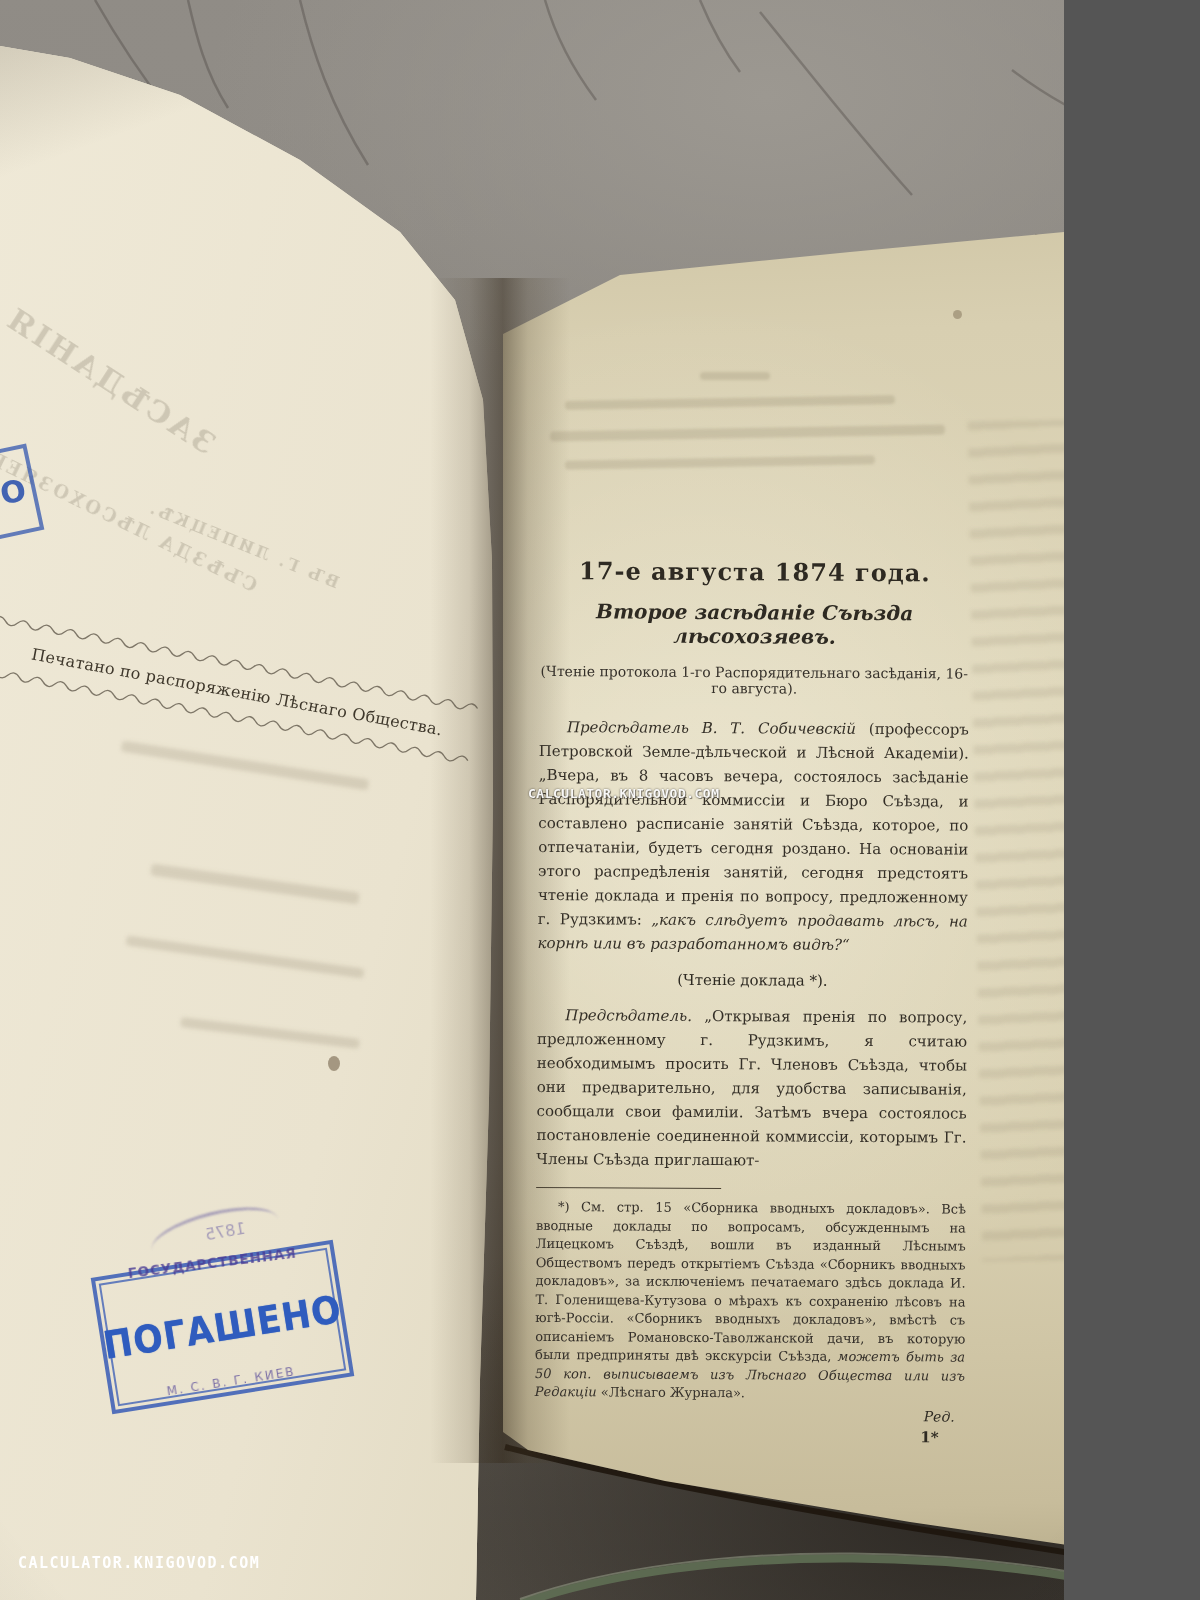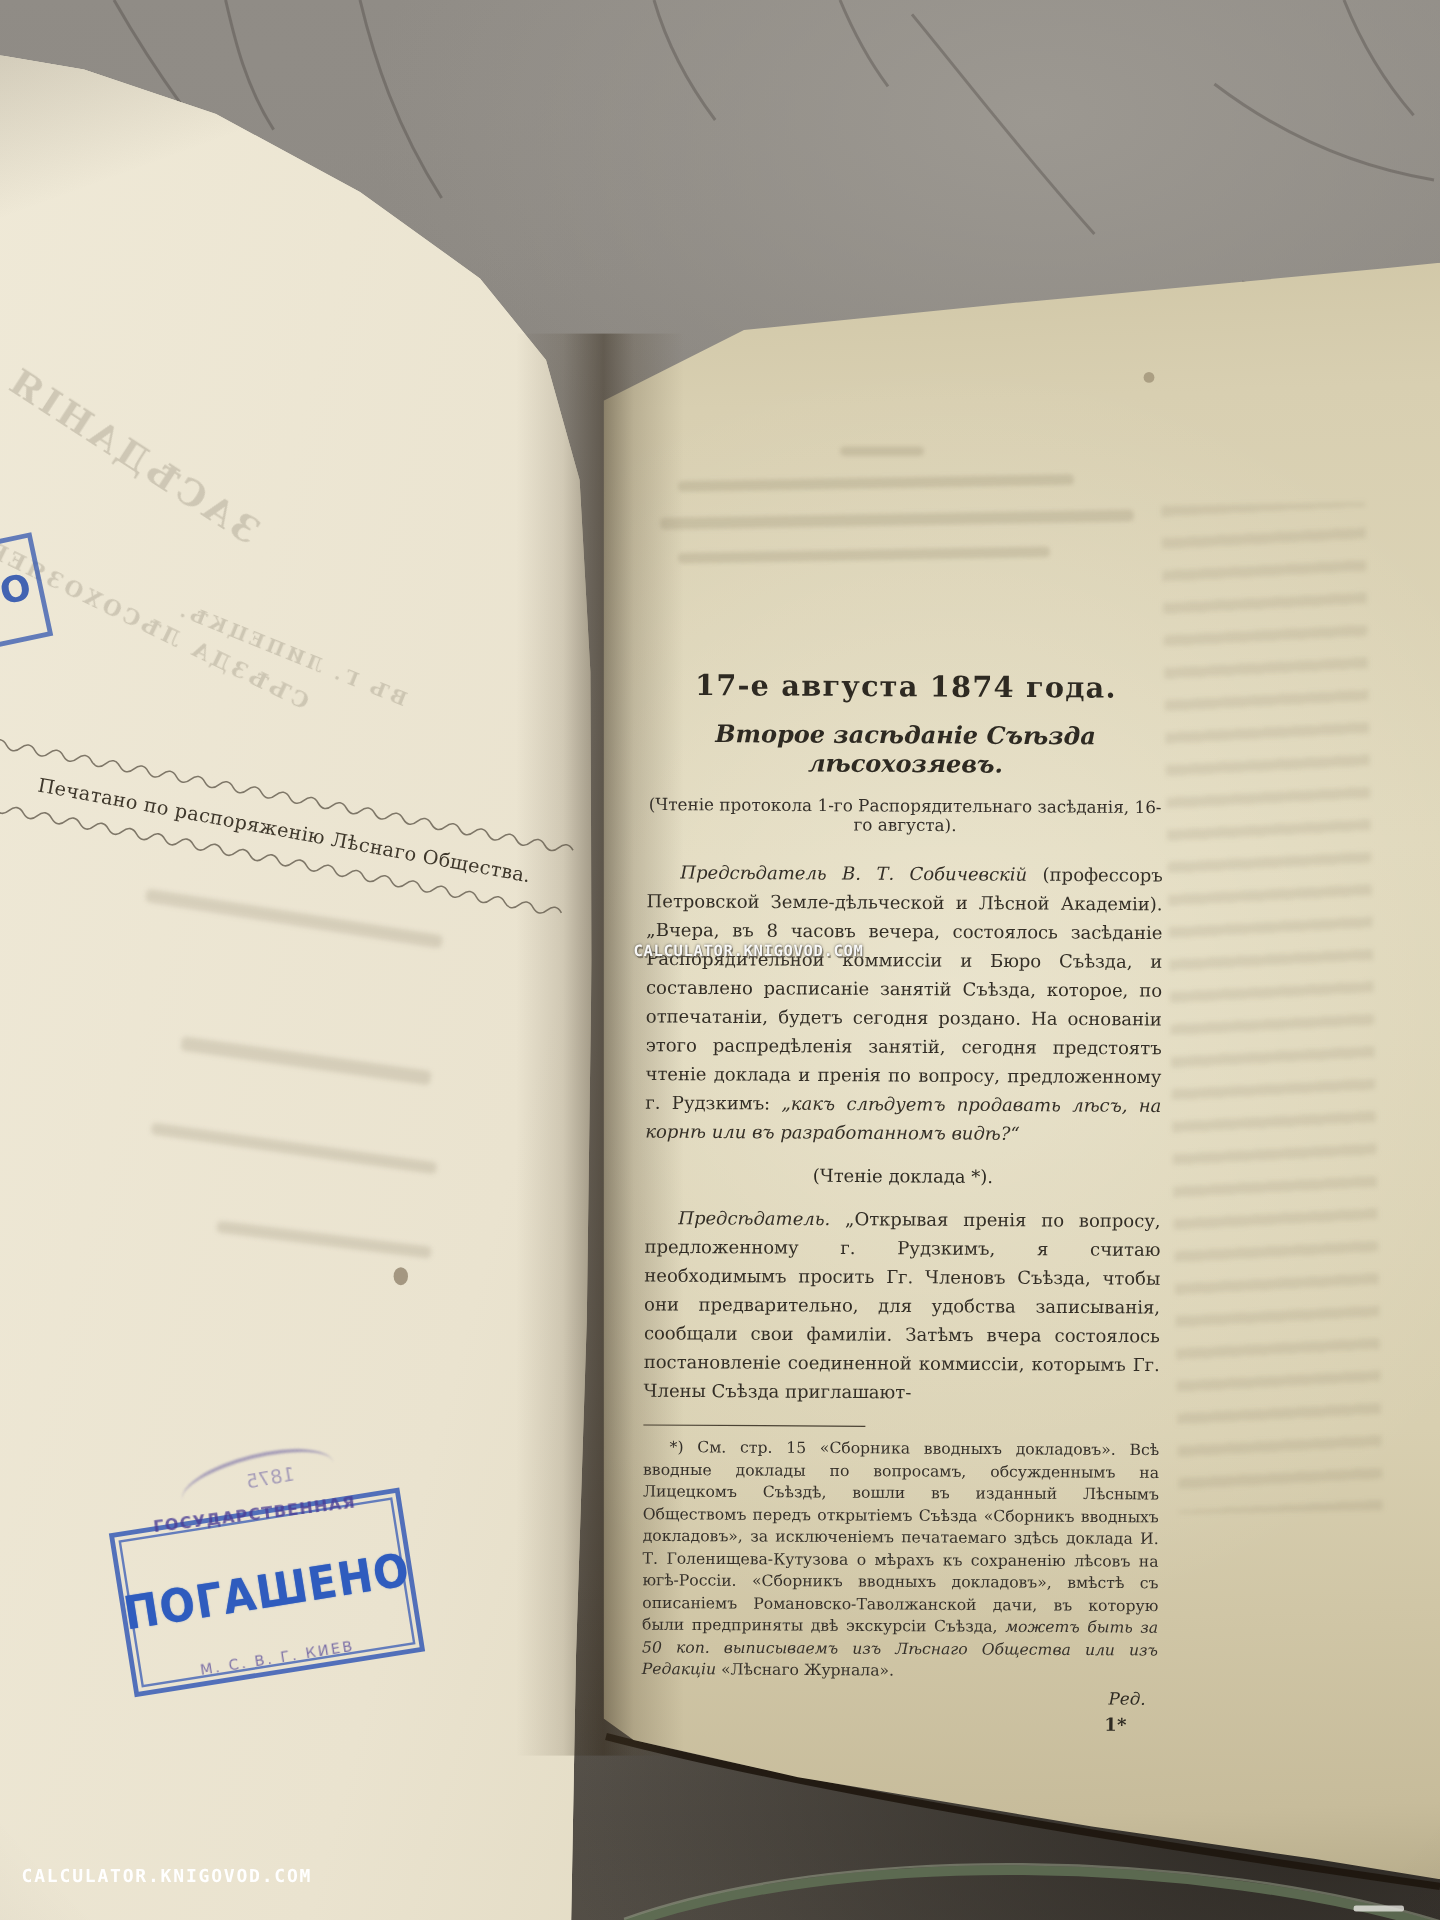--- a/index.html
+++ b/index.html
@@ -1,24 +1,25 @@
 <!DOCTYPE html>
 <html><head>
 <meta charset="utf-8">
 <style>
   html,body{margin:0;padding:0;background:#555;}
   .scene{
-    position:relative;width:1200px;height:1600px;overflow:hidden;
+    position:relative;width:1036px;height:1600px;overflow:hidden;
     font-family:"DejaVu Serif", serif;
     background:
       radial-gradient(900px 520px at 72% 6%, #9c9891 0%, rgba(156,152,145,0) 62%),
       radial-gradient(760px 420px at 18% 3%, #908c86 0%, rgba(144,140,134,0) 60%),
       radial-gradient(1100px 650px at 92% 94%, #2c2823 0%, rgba(44,40,35,0) 58%),
       radial-gradient(950px 520px at 50% 102%, #544f47 0%, rgba(84,79,71,0) 62%),
       linear-gradient(180deg, #908c86 0%, #86827c 38%, #6f6a63 72%, #4d4841 100%);
+    padding-left: 28px;
   }
   .abs{position:absolute;}
   svg{display:block;}
 
   
   .page-left{
     position:absolute;inset:0;
     clip-path:polygon(0px 46px,70px 58px,180px 95px,300px 160px,400px 232px,455px 300px,
       483px 400px,492px 560px,493px 800px,489px 1100px,480px 1380px,476px 1600px,0px 1600px);
     background:

